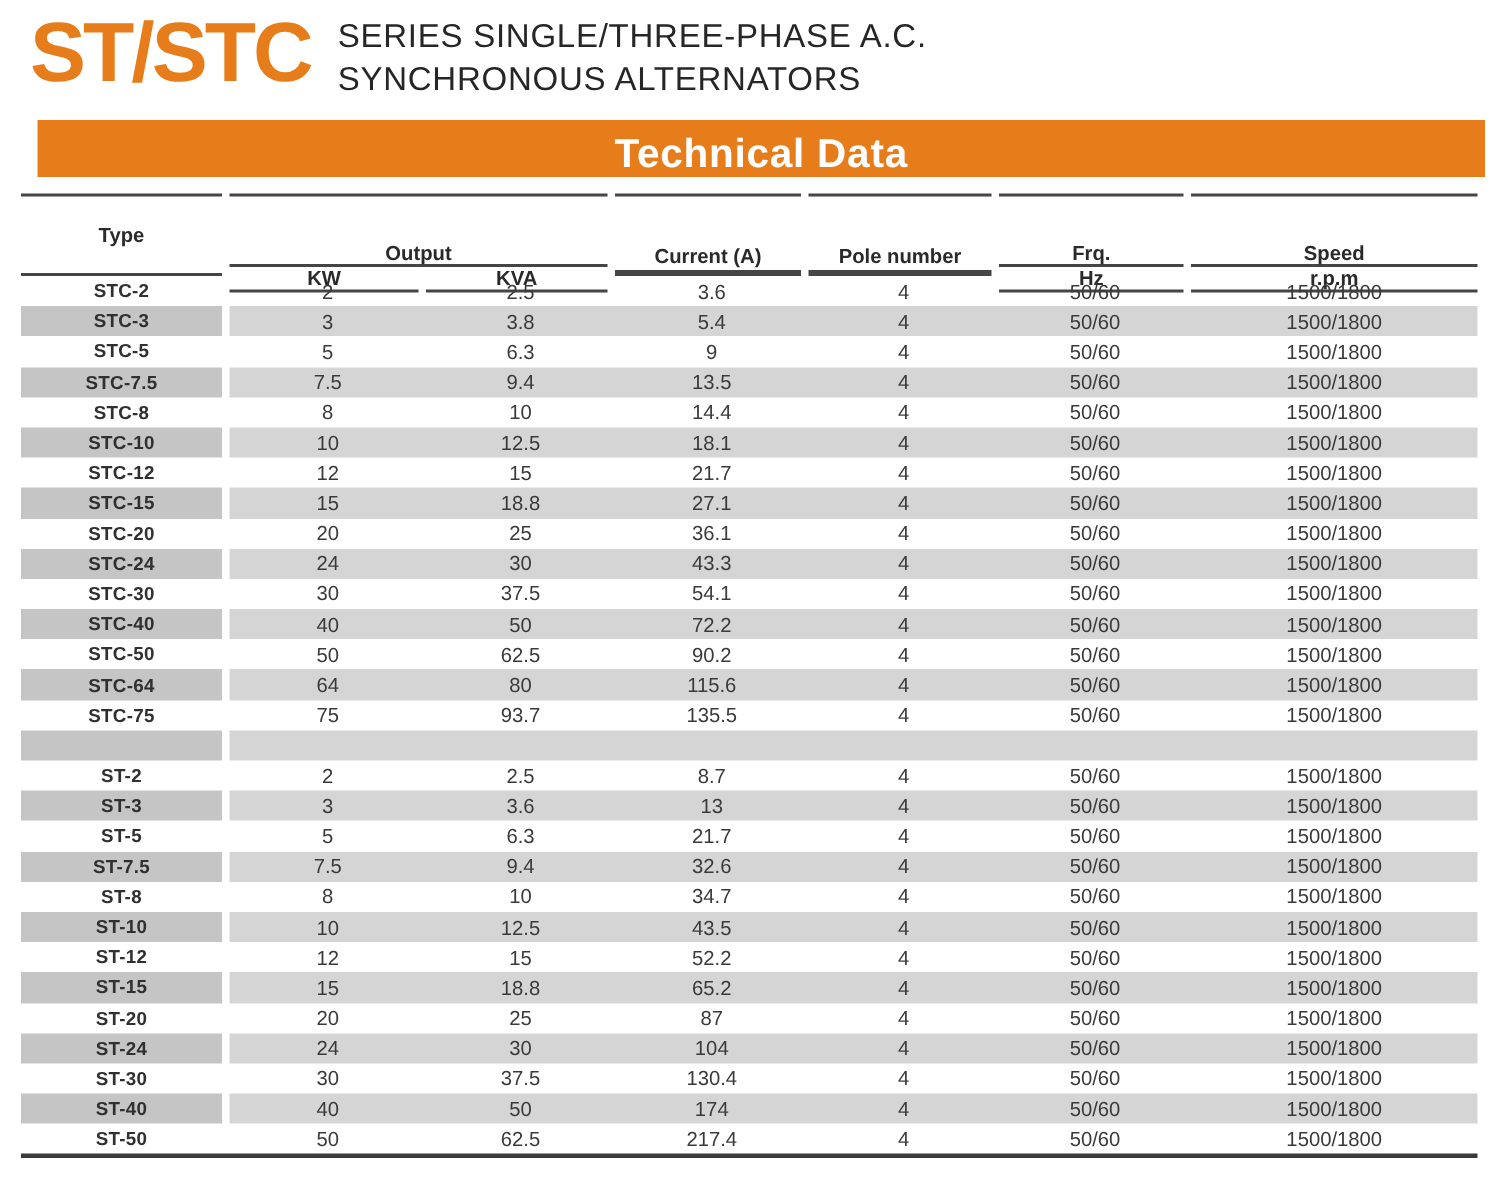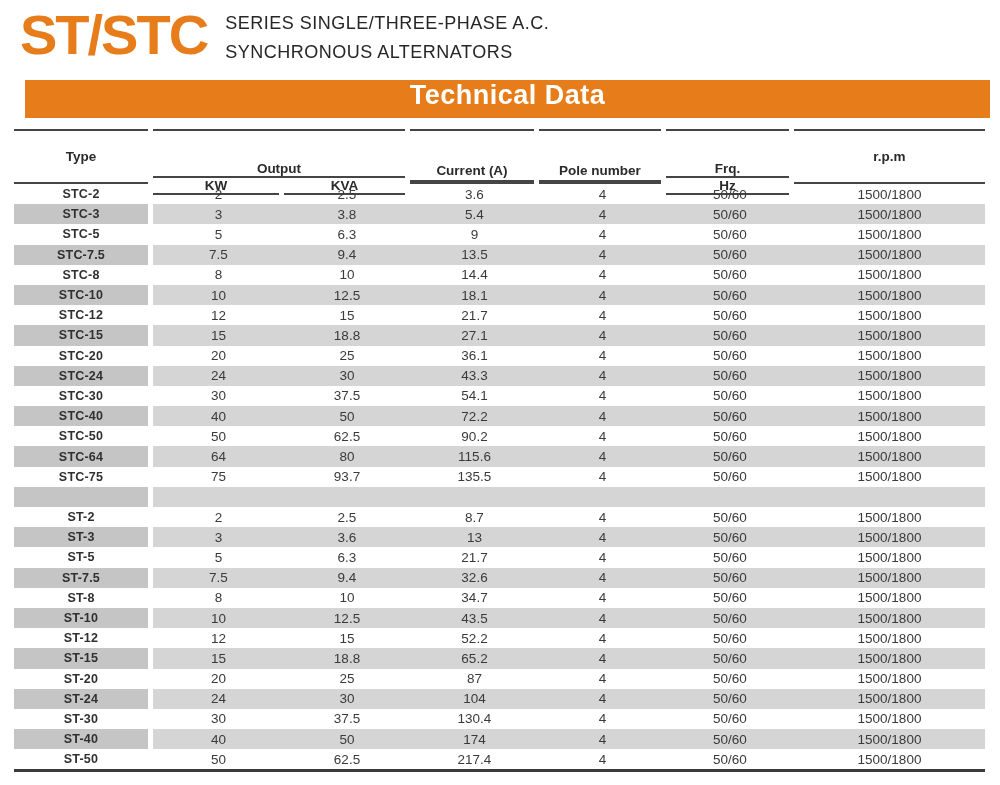--- a/index.html
+++ b/index.html
@@ -8,24 +8,24 @@
     font-family:"Liberation Sans",sans-serif;
     -webkit-font-smoothing:antialiased;
     --orange:#e77d1a; --row-gray:#d5d5d5; --type-gray:#c5c5c5; --line:#454545;
   }
   .top{display:flex;align-items:flex-start;padding:4px 10px 0 20px;height:74px;box-sizing:border-box;}
   .logo{
     font-size:56px;font-weight:900;letter-spacing:-2px;color:var(--orange);
     line-height:62px;white-space:nowrap;
   }
   .titles{margin-left:18px;padding-top:5px;color:#262626;}
-  .titles .t-line{font-size:18px;line-height:29px;letter-spacing:0.5px;white-space:nowrap;}
+  .titles .t-line{font-size:22px;line-height:29px;letter-spacing:0.5px;white-space:nowrap;}
   .banner{
     margin:6px 10px 0 25px;height:38px;background:var(--orange);
-    display:flex;align-items:flex-start;justify-content:center;
+    display:flex;align-items:flex-end;justify-content:center;
   }
   .banner span{color:#fff;font-weight:bold;font-size:27px;letter-spacing:0.5px;}
   .table{margin:11px 15px 0 14px;width:971px;}
   
   .thead{display:flex;gap:5px;height:55px;box-sizing:border-box;font-weight:bold;color:#2a2a2a;font-size:13.5px;}
   .th-type{
     width:134px;box-sizing:border-box;
     border-top:2px solid var(--line);border-bottom:2px solid var(--line);
     display:flex;align-items:center;justify-content:center;
   }
@@ -91,20 +91,21 @@
     </div>
     <div class="th-col th-pole">
       <div class="th-label">Pole number</div>
       <div class="th-sub"></div>
     </div>
     <div class="th-col th-frq">
       <div class="th-label">Frq.</div>
       <div class="th-sub">Hz</div>
     </div>
     <div class="th-col th-speed">
+      <div class="th-label">Speed</div>
       <div class="th-sub">r.p.m</div>
     </div>
   </div>
   <div class="tbody">
       <div class="row">
         <div class="cell-type">STC-2</div>
         <div class="cell-rest">
           <div class="v v0">2</div>
           <div class="v v1">2.5</div>
           <div class="v v2">3.6</div>

